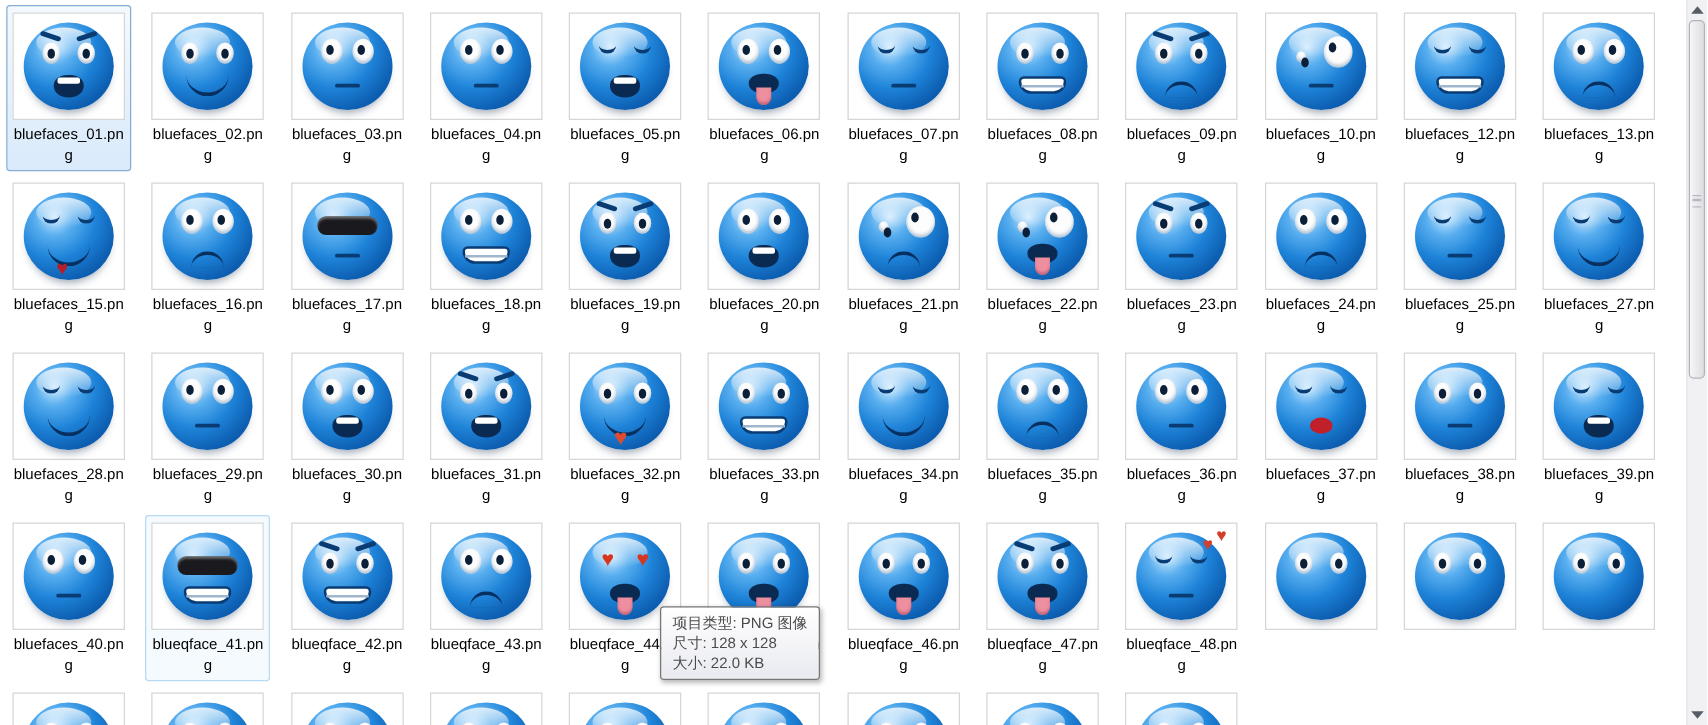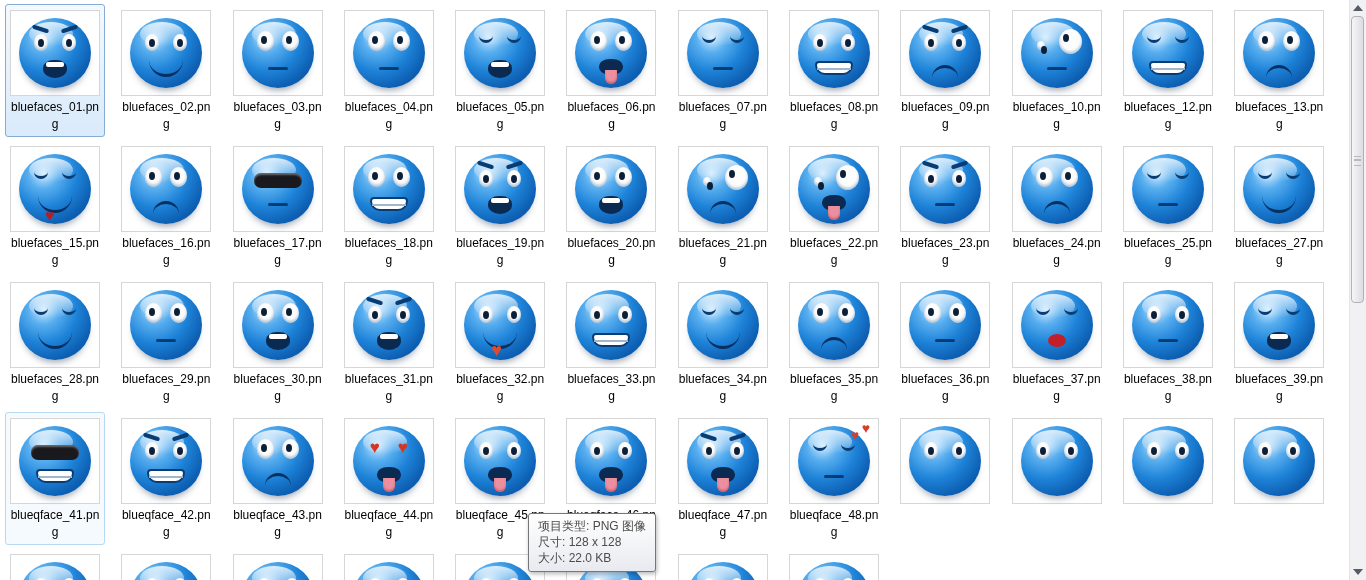--- a/index.html
+++ b/index.html
@@ -61,21 +61,21 @@
   
   .accent{position:absolute;font-size:16px;line-height:16px;}
   .a-rose{bottom:0;left:26px;color:#b51d28;}
   .a-heart{bottom:2px;left:27px;color:#e04b2f;font-size:18px;}
   .a-hearts{top:-6px;right:0;color:#d43f2a;font-size:14px;text-shadow:-11px 7px 0 #d43f2a;}
 
   
   .tooltip{position:absolute;left:528px;top:485px;z-index:20;
            background:linear-gradient(180deg,#ffffff,#e9eaf0);border:1px solid #767676;border-radius:3px;
            padding:4px 9px 5px;font-size:12px;line-height:16px;color:#4b4b4b;white-space:nowrap;
-           box-shadow:1px 2px 4px rgba(0,0,0,.28);margin-top:28px;}
+           box-shadow:1px 2px 4px rgba(0,0,0,.28);}
 
   
   .scrollbar{position:absolute;right:0;top:0;width:17px;height:580px;background:#f1f1f4;border-left:1px solid #e4e4e8;box-sizing:border-box;}
   .sb-arrow{position:absolute;left:3px;width:0;height:0;border-left:5px solid transparent;border-right:5px solid transparent;}
   .sb-arrow.up{top:5px;border-bottom:6px solid #555c66;}
   .sb-arrow.down{bottom:5px;border-top:6px solid #555c66;}
   .sb-thumb{position:absolute;left:1px;top:16px;width:13px;height:287px;
             background:linear-gradient(90deg,#f6f6f8,#dddde1);border:1px solid #aeb2ba;border-radius:4px;box-sizing:border-box;}
   .sb-grip{position:absolute;left:2px;top:50%;width:7px;height:8px;margin-top:-4px;
            border-top:1.5px solid #b6bac0;border-bottom:1.5px solid #b6bac0;}
@@ -476,20 +476,31 @@
         <div class="thumb">
           <div class="ball e-closed m-open">
             <span class="gloss"></span>
             <span class="eye eyeL"></span>
             <span class="eye eyeR"></span>
             <span class="mouth"></span>
           </div>
         </div>
         <div class="label">bluefaces_39.png</div>
       </div>
+      <div class="cell">
+        <div class="thumb">
+          <div class="ball e-wide m-neutral">
+            <span class="gloss"></span>
+            <span class="eye eyeL"></span>
+            <span class="eye eyeR"></span>
+            <span class="mouth"></span>
+          </div>
+        </div>
+        <div class="label">bluefaces_40.png</div>
+      </div>
       <div class="cell hovered">
         <div class="thumb">
           <div class="ball e-sunglasses m-grin">
             <span class="gloss"></span>
             <span class="eye eyeL"></span>
             <span class="mouth"></span>
           </div>
         </div>
         <div class="label">blueqface_41.png</div>
       </div>

